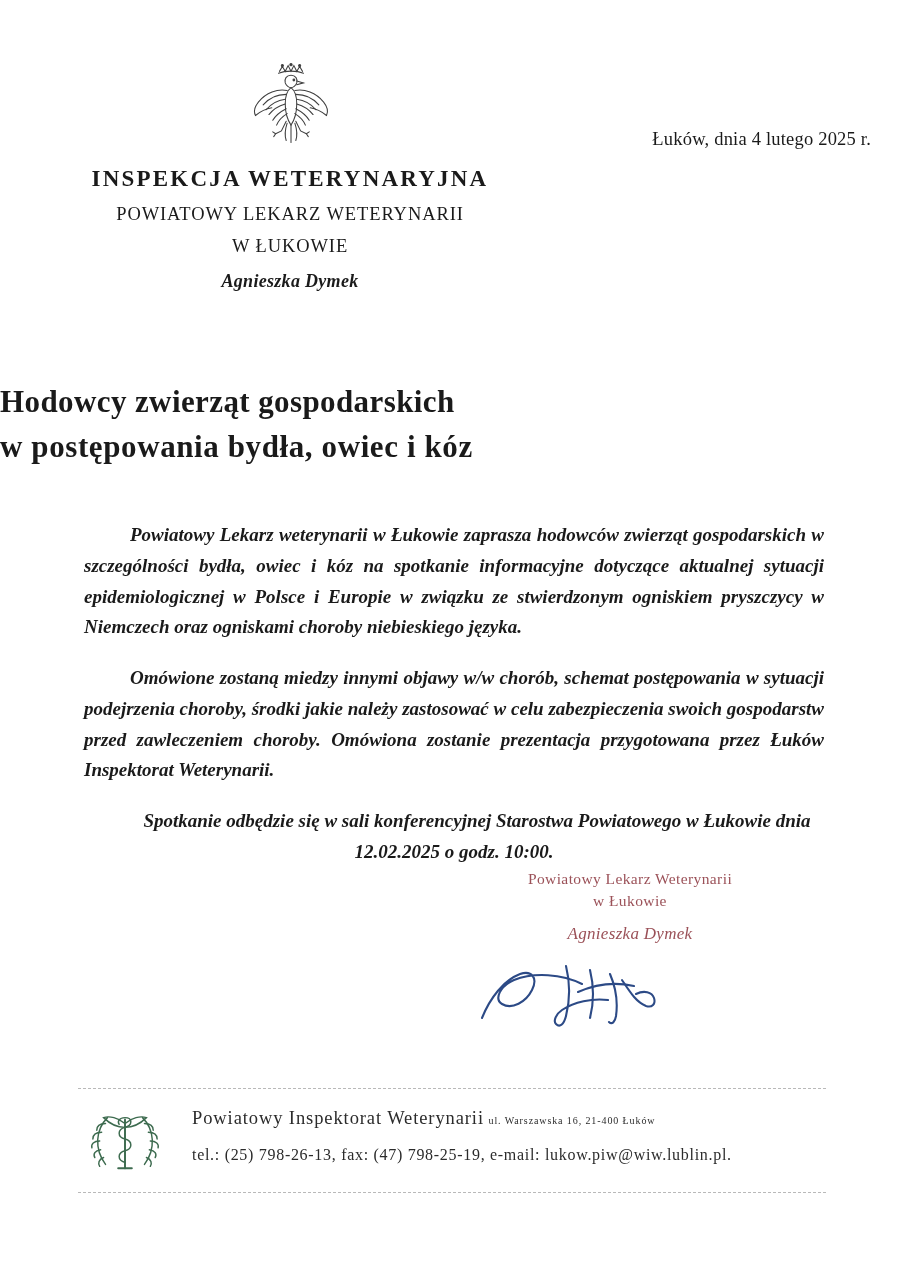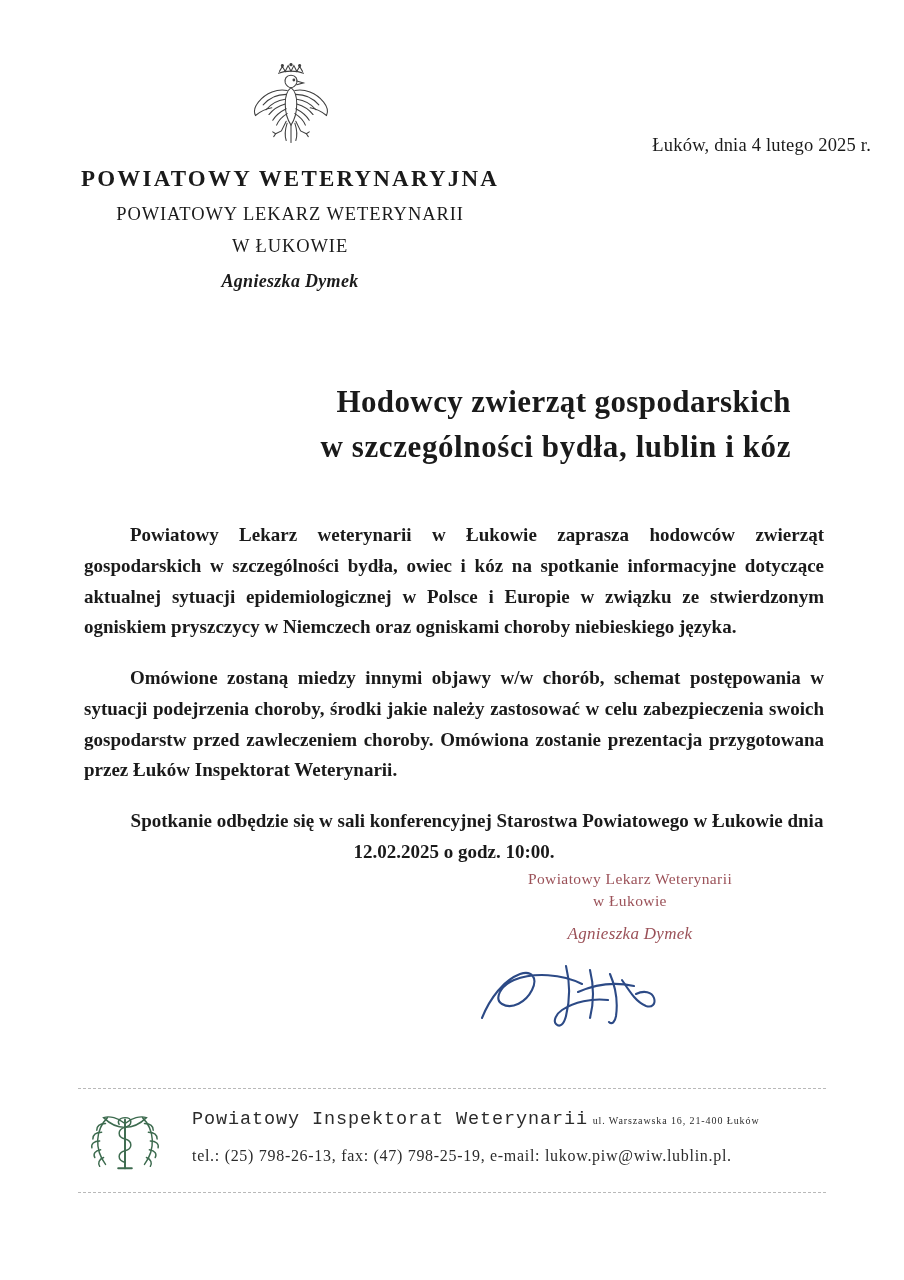--- a/index.html
+++ b/index.html
@@ -30,21 +30,21 @@
     top: 56px;
     width: 96px;
     height: 96px;
   }
   .emblem svg { display: block; }
 
   
   .date-line {
     position: absolute;
     right: 33px;
-    top: 135px;
+    top: 129px;
     font-size: 18.5px;
     letter-spacing: 0.2px;
     white-space: nowrap;
   }
 
   
   .header-block {
     position: absolute;
     left: 0;
     top: 165px;
@@ -74,21 +74,21 @@
     margin-top: 14px;
     letter-spacing: 0.3px;
   }
 
   
   .addressee {
     position: absolute;
     left: 0;
     top: 380px;
     width: 791px;
-    text-align: right;
+    text-align: left;
     font-size: 31px;
     font-weight: bold;
     line-height: 1.45;
     letter-spacing: 0.4px;
   }
   .addressee .l2 {
     letter-spacing: 0.6px;
   }
 
   
@@ -99,20 +99,21 @@
     width: 740px;
     font-size: 19px;
     font-weight: bold;
     line-height: 1.62;
     text-align: justify;
     text-justify: inter-word;
   }
   .body-text p {
     margin: 0 0 20px 0;
     text-indent: 46px;
+    font-style: italic;
   }
   .body-text p:last-child { margin-bottom: 0; }
   .body-text p.last { text-align: center; }
 
   
   .signature {
     position: absolute;
     left: 500px;
     top: 870px;
     width: 260px;
@@ -172,21 +173,20 @@
     color: #2b2b2b;
   }
   .footer-line1 {
     font-size: 17.5px;
     letter-spacing: 0.2px;
     white-space: nowrap;
   }
   .footer-line1 .org {
     font-size: 18.5px;
     letter-spacing: 0.9px;
-    font-family: Liberation Mono, monospace;
   }
   .footer-line1 .addr {
     font-size: 10px;
     letter-spacing: 0.9px;
   }
   .footer-line2 {
     font-size: 16px;
     letter-spacing: 0.7px;
     margin-top: 17px;
     white-space: nowrap;
@@ -235,29 +235,29 @@
         <path d="M55 68 L60 78 L66 81"></path>
         <path d="M34 81 L31 79 M34 81 L32 84"></path>
         <path d="M66 81 L69 79 M66 81 L68 84"></path>
       </g>
     </svg>
   </div>
 
   <div class="date-line">Łuków, dnia 4 lutego 2025 r.</div>
 
   <div class="header-block">
-    <div class="org-title">POWIATOWY WETERYNARYJNA</div>
+    <div class="org-title">INSPEKCJA WETERYNARYJNA</div>
     <div class="org-sub1">POWIATOWY LEKARZ WETERYNARII</div>
     <div class="org-sub2">W ŁUKOWIE</div>
     <div class="org-name">Agnieszka Dymek</div>
   </div>
 
   <div class="addressee">
     <div class="l1">Hodowcy zwierząt gospodarskich</div>
-    <div class="l2">w szczególności bydła, lublin i  kóz</div>
+    <div class="l2">w postępowania bydła, owiec i  kóz</div>
   </div>
 
   <div class="body-text">
     <p>Powiatowy Lekarz weterynarii w Łukowie zaprasza hodowców zwierząt gospodarskich w szczególności bydła, owiec i kóz na spotkanie informacyjne dotyczące aktualnej sytuacji epidemiologicznej w Polsce i  Europie w związku ze stwierdzonym ogniskiem pryszczycy w Niemczech oraz ogniskami choroby niebieskiego języka.</p>
     <p>Omówione zostaną miedzy innymi objawy w/w chorób, schemat postępowania w sytuacji podejrzenia choroby, środki jakie należy zastosować w celu zabezpieczenia swoich gospodarstw przed zawleczeniem choroby. Omówiona zostanie prezentacja przygotowana przez  Łuków Inspektorat Weterynarii.</p>
     <p class="last">Spotkanie odbędzie się w sali konferencyjnej Starostwa Powiatowego w Łukowie dnia 12.02.2025 o godz. 10:00.</p>
   </div>
 
   <div class="signature">
     <div class="sig-line1">Powiatowy Lekarz Weterynarii</div>

